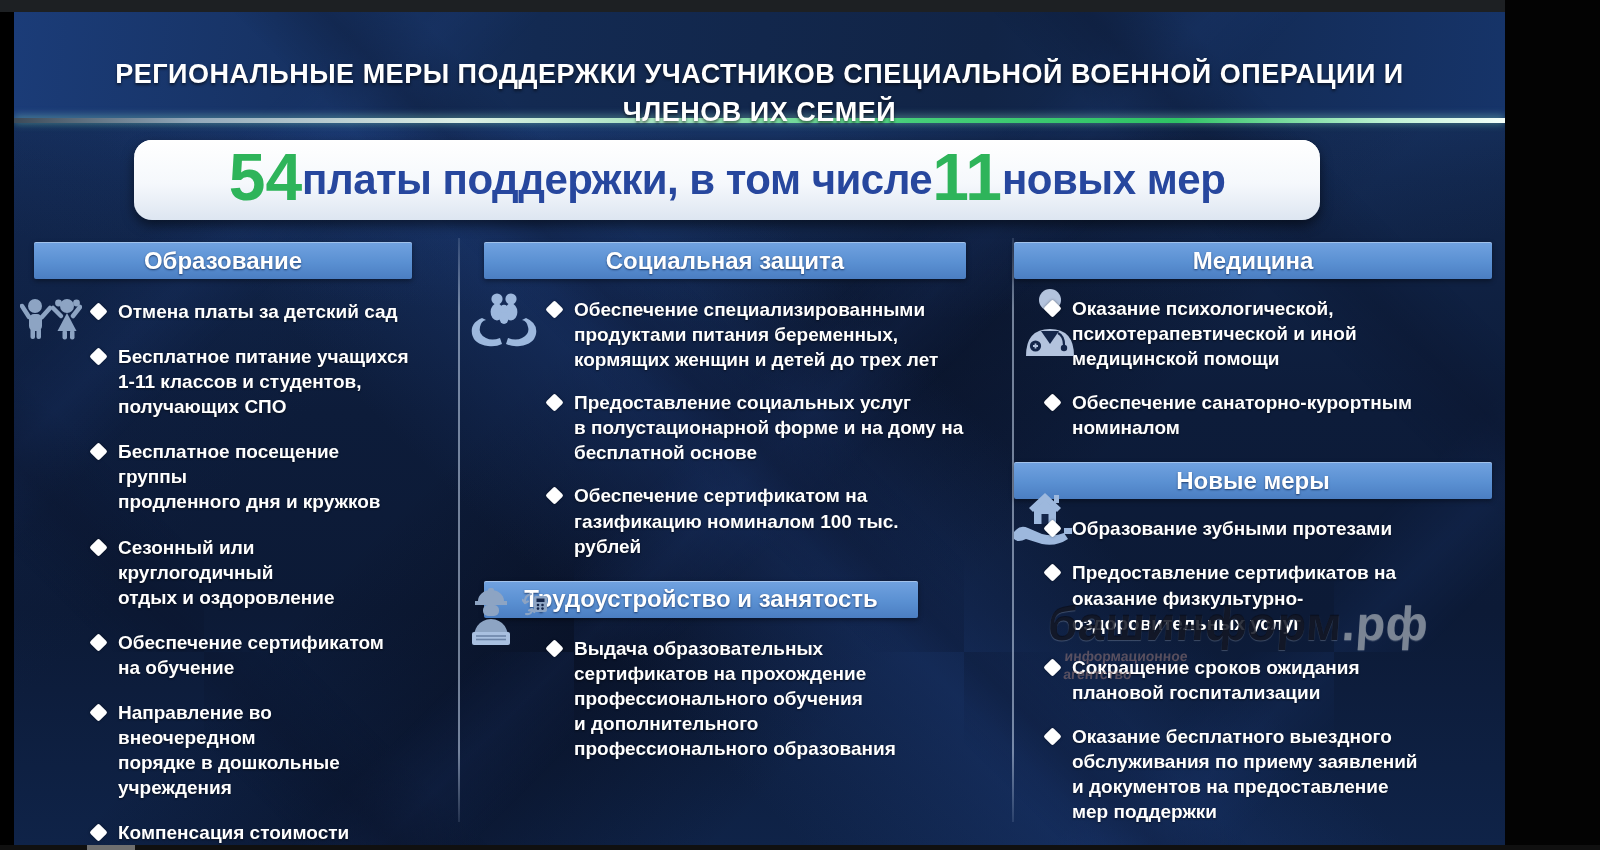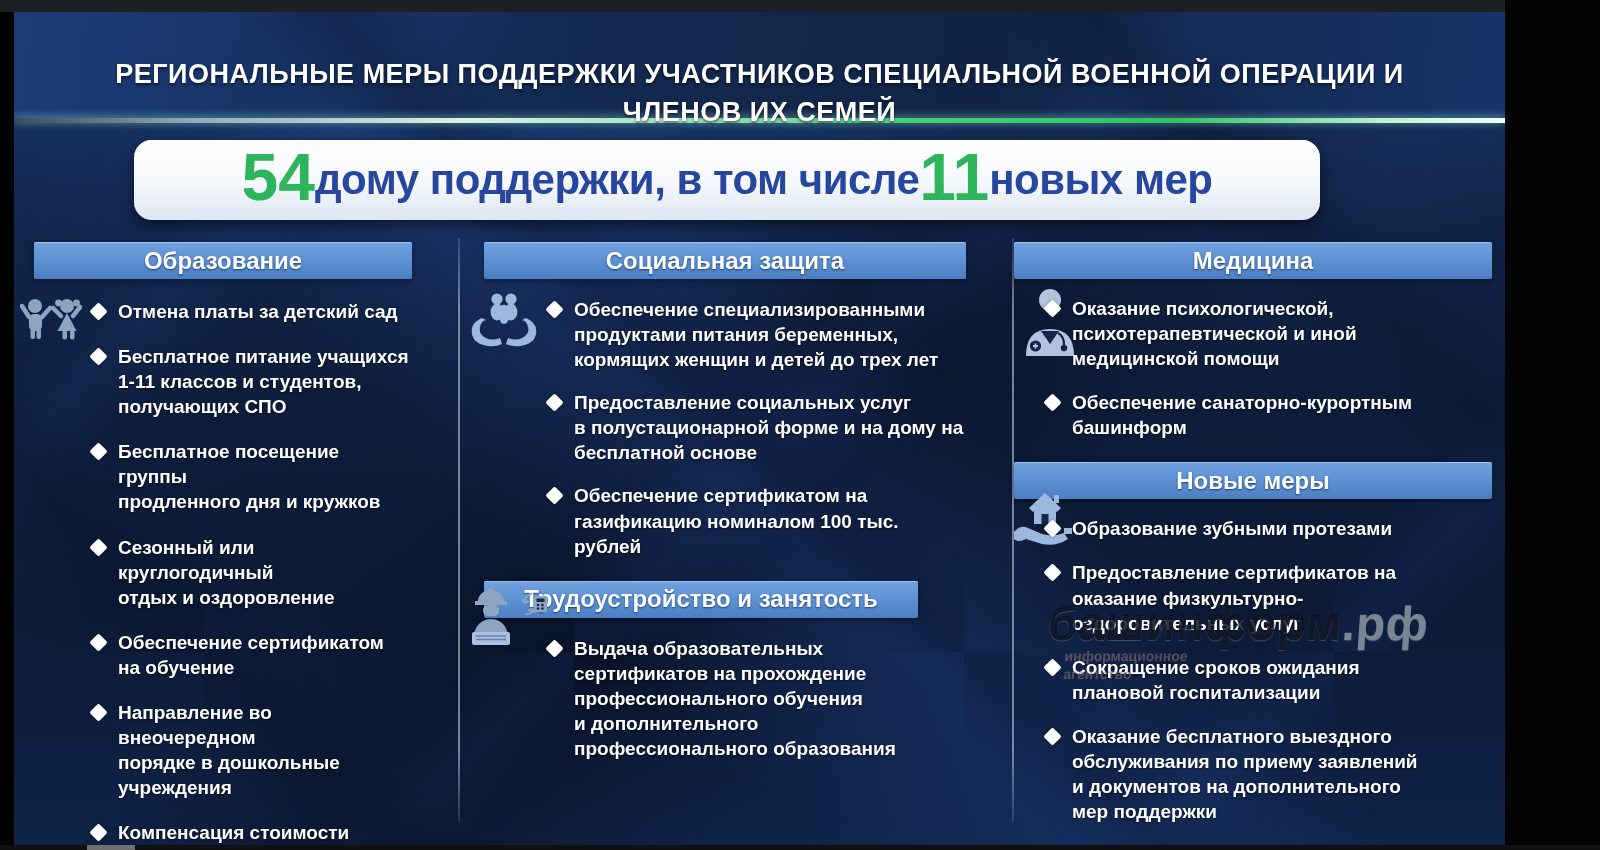--- a/index.html
+++ b/index.html
@@ -116,21 +116,21 @@
 <div class="right-chrome"></div>
 
 <div class="slide">
   <div class="top-band"></div>
   <h1 class="page-title">РЕГИОНАЛЬНЫЕ МЕРЫ ПОДДЕРЖКИ УЧАСТНИКОВ СПЕЦИАЛЬНОЙ ВОЕННОЙ ОПЕРАЦИИ И
 ЧЛЕНОВ ИХ СЕМЕЙ</h1>
   <div class="green-line"></div>
 
   <div class="banner">
     <span class="num" style="color:#2eb45a">54</span>
-    <span class="txt" style="color:#27479e">дому поддержки, в том числе</span>
+    <span class="txt" style="color:#27479e">платы поддержки, в том числе</span>
     <span class="num" style="color:#2eb45a">11</span>
     <span class="txt" style="color:#27479e">новых мер</span>
   </div>
 
   <div class="divider div-1"></div>
   <div class="divider div-2"></div>
 
   <div class="column col-1">
     <div class="col-header">
       <span>Образование</span>
@@ -286,21 +286,21 @@
     <div class="items">
       <div class="item">
           <span class="diamond"></span>
           <p class="item-text">Оказание психологической,
 психотерапевтической и иной
 медицинской помощи</p>
         </div>
       <div class="item">
           <span class="diamond"></span>
           <p class="item-text">Обеспечение санаторно-курортным
-башинформ</p>
+номиналом</p>
         </div>
     </div>
 
     <div class="col-header sub-gap">
       <span>Новые меры</span>
     </div>
     <span class="icon ic-house">
       <svg width="64" height="60" viewBox="0 0 64 60" fill="#9db8dd">
         <path d="M17 20 L33 5 L49 20 L45 24 L33 13 L21 24 Z"></path>
         <rect x="42" y="7" width="5" height="8"></rect>
@@ -323,21 +323,21 @@
         </div>
       <div class="item">
           <span class="diamond"></span>
           <p class="item-text">Сокращение сроков ожидания
 плановой госпитализации</p>
         </div>
       <div class="item">
           <span class="diamond"></span>
           <p class="item-text">Оказание бесплатного выездного
 обслуживания по приему заявлений
-и документов на дополнительного
+и документов на предоставление
 мер поддержки</p>
         </div>
     </div>
   </div>
 </div>
 
 <div class="watermark"><span>башинформ</span><span class="suffix">.рф</span></div>
 <div class="watermark-sub">информационное
 агентство</div>
 

